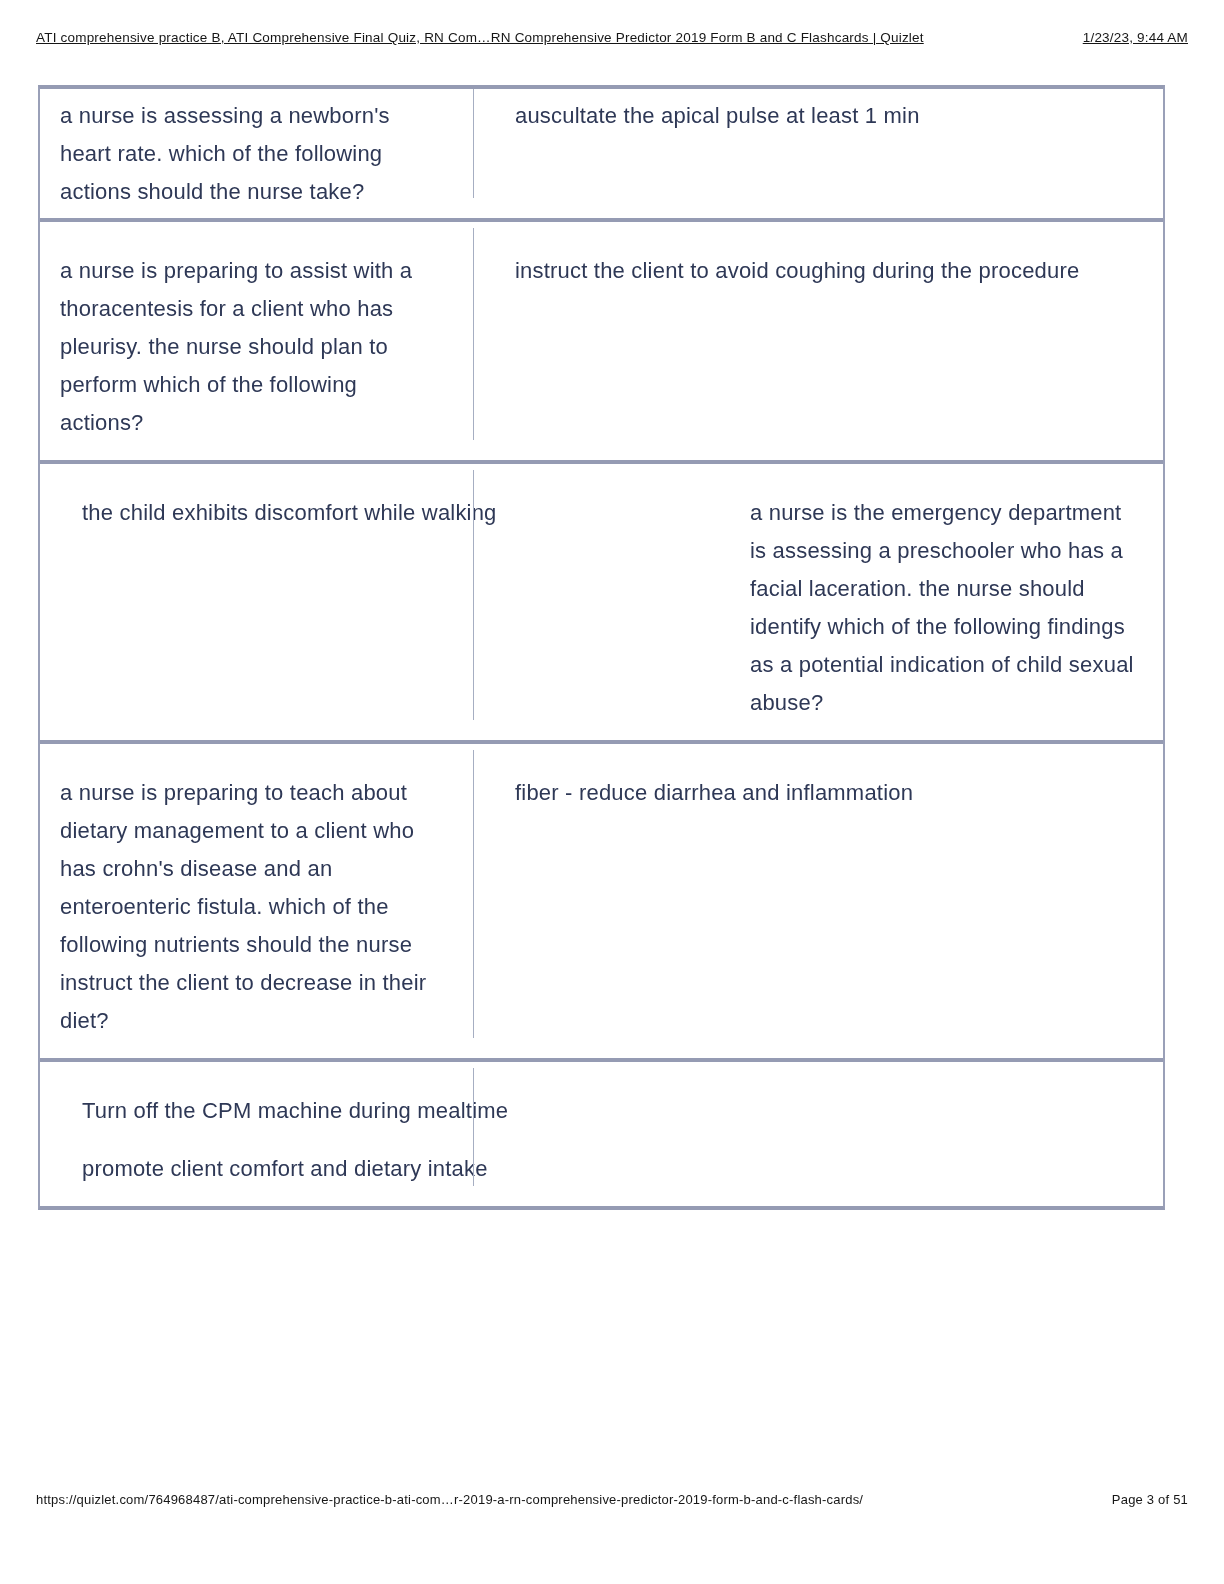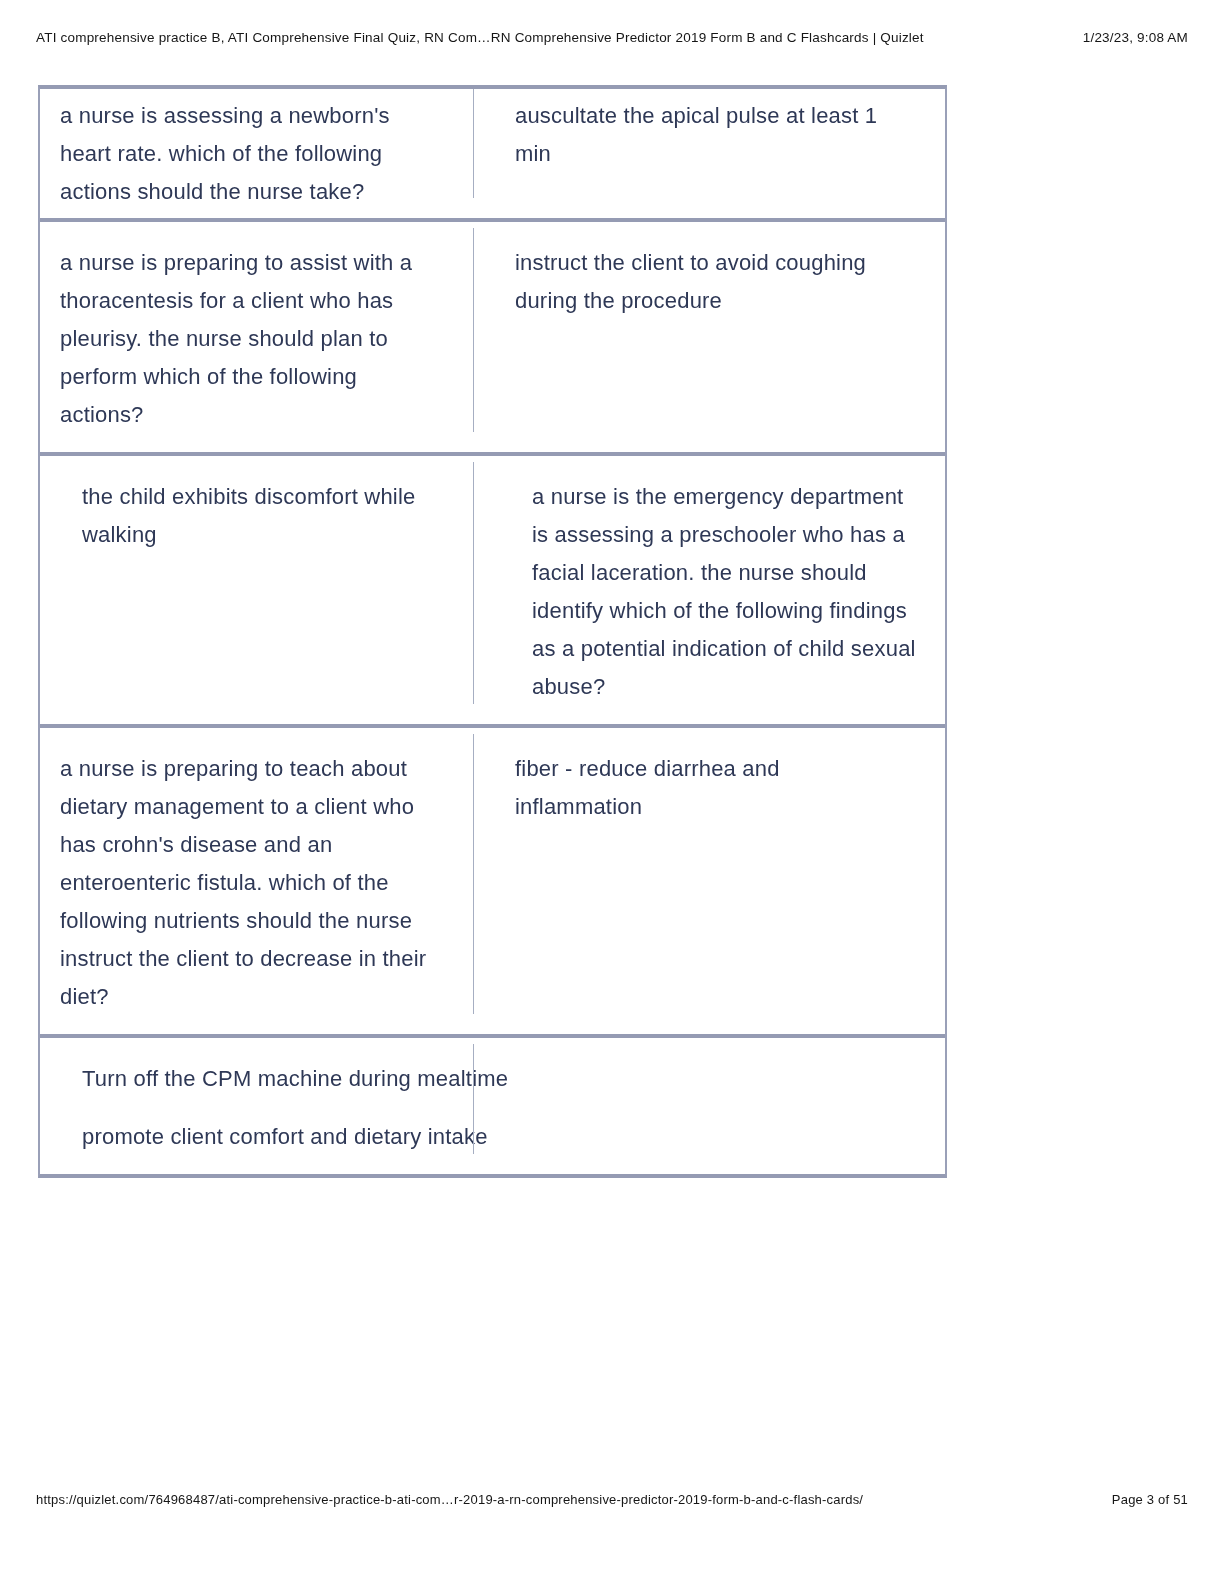--- a/index.html
+++ b/index.html
@@ -22,33 +22,34 @@
     top: 30px;
     left: 36px;
     right: 36px;
     display: flex;
     justify-content: space-between;
     align-items: baseline;
     font-size: 13.5px;
     letter-spacing: 0.2px;
     color: #161616;
     white-space: nowrap;
+    text-decoration: underline;
   }
   .print-header .title {
     overflow: hidden;
     text-overflow: clip;
     margin-right: 40px;
   }
 
   
   .card-table {
     position: absolute;
     top: 85px;
     left: 38px;
-    width: 909px;
+    width: 1127px;
     box-sizing: border-box;
     border-left: 2px solid #9aa0b8;
     border-right: 2px solid #9aa0b8;
     border-top: 4px solid #959bb3;
     border-bottom: 4px solid #959bb3;
     background: #ffffff;
   }
   .card-row {
     display: flex;
     position: relative;
@@ -68,21 +69,21 @@
     background: #a6aec2;
   }
   .card-row.first::after {
     top: 0;
   }
   .cell {
     box-sizing: border-box;
     font-size: 22px;
     line-height: 38px;
     letter-spacing: 0.2px;
-    padding-top: 22px;
+    padding-top: 30px;
     padding-bottom: 18px;
   }
   .cell.term {
     width: 433px;
     padding-left: 20px;
     padding-right: 28px;
   }
   .cell.def {
     flex: 1;
     padding-left: 42px;
@@ -117,21 +118,21 @@
   .print-footer .url {
     overflow: hidden;
     margin-right: 40px;
   }
 </style>
 </head>
 <body>
 
 <div class="print-header">
   <span class="title">ATI comprehensive practice B, ATI Comprehensive Final Quiz, RN Com…RN Comprehensive Predictor 2019 Form B and C Flashcards | Quizlet</span>
-  <span class="timestamp">1/23/23, 9:08 AM</span>
+  <span class="timestamp">1/23/23, 9:44 AM</span>
 </div>
 
 <div class="card-table">
 
   <div class="card-row first">
     <div class="cell term">
       <p>a nurse is assessing a newborn's heart rate. which of the following actions should the nurse take?</p>
     </div>
     <div class="cell def">
       <p>auscultate the apical pulse at least 1 min</p>

